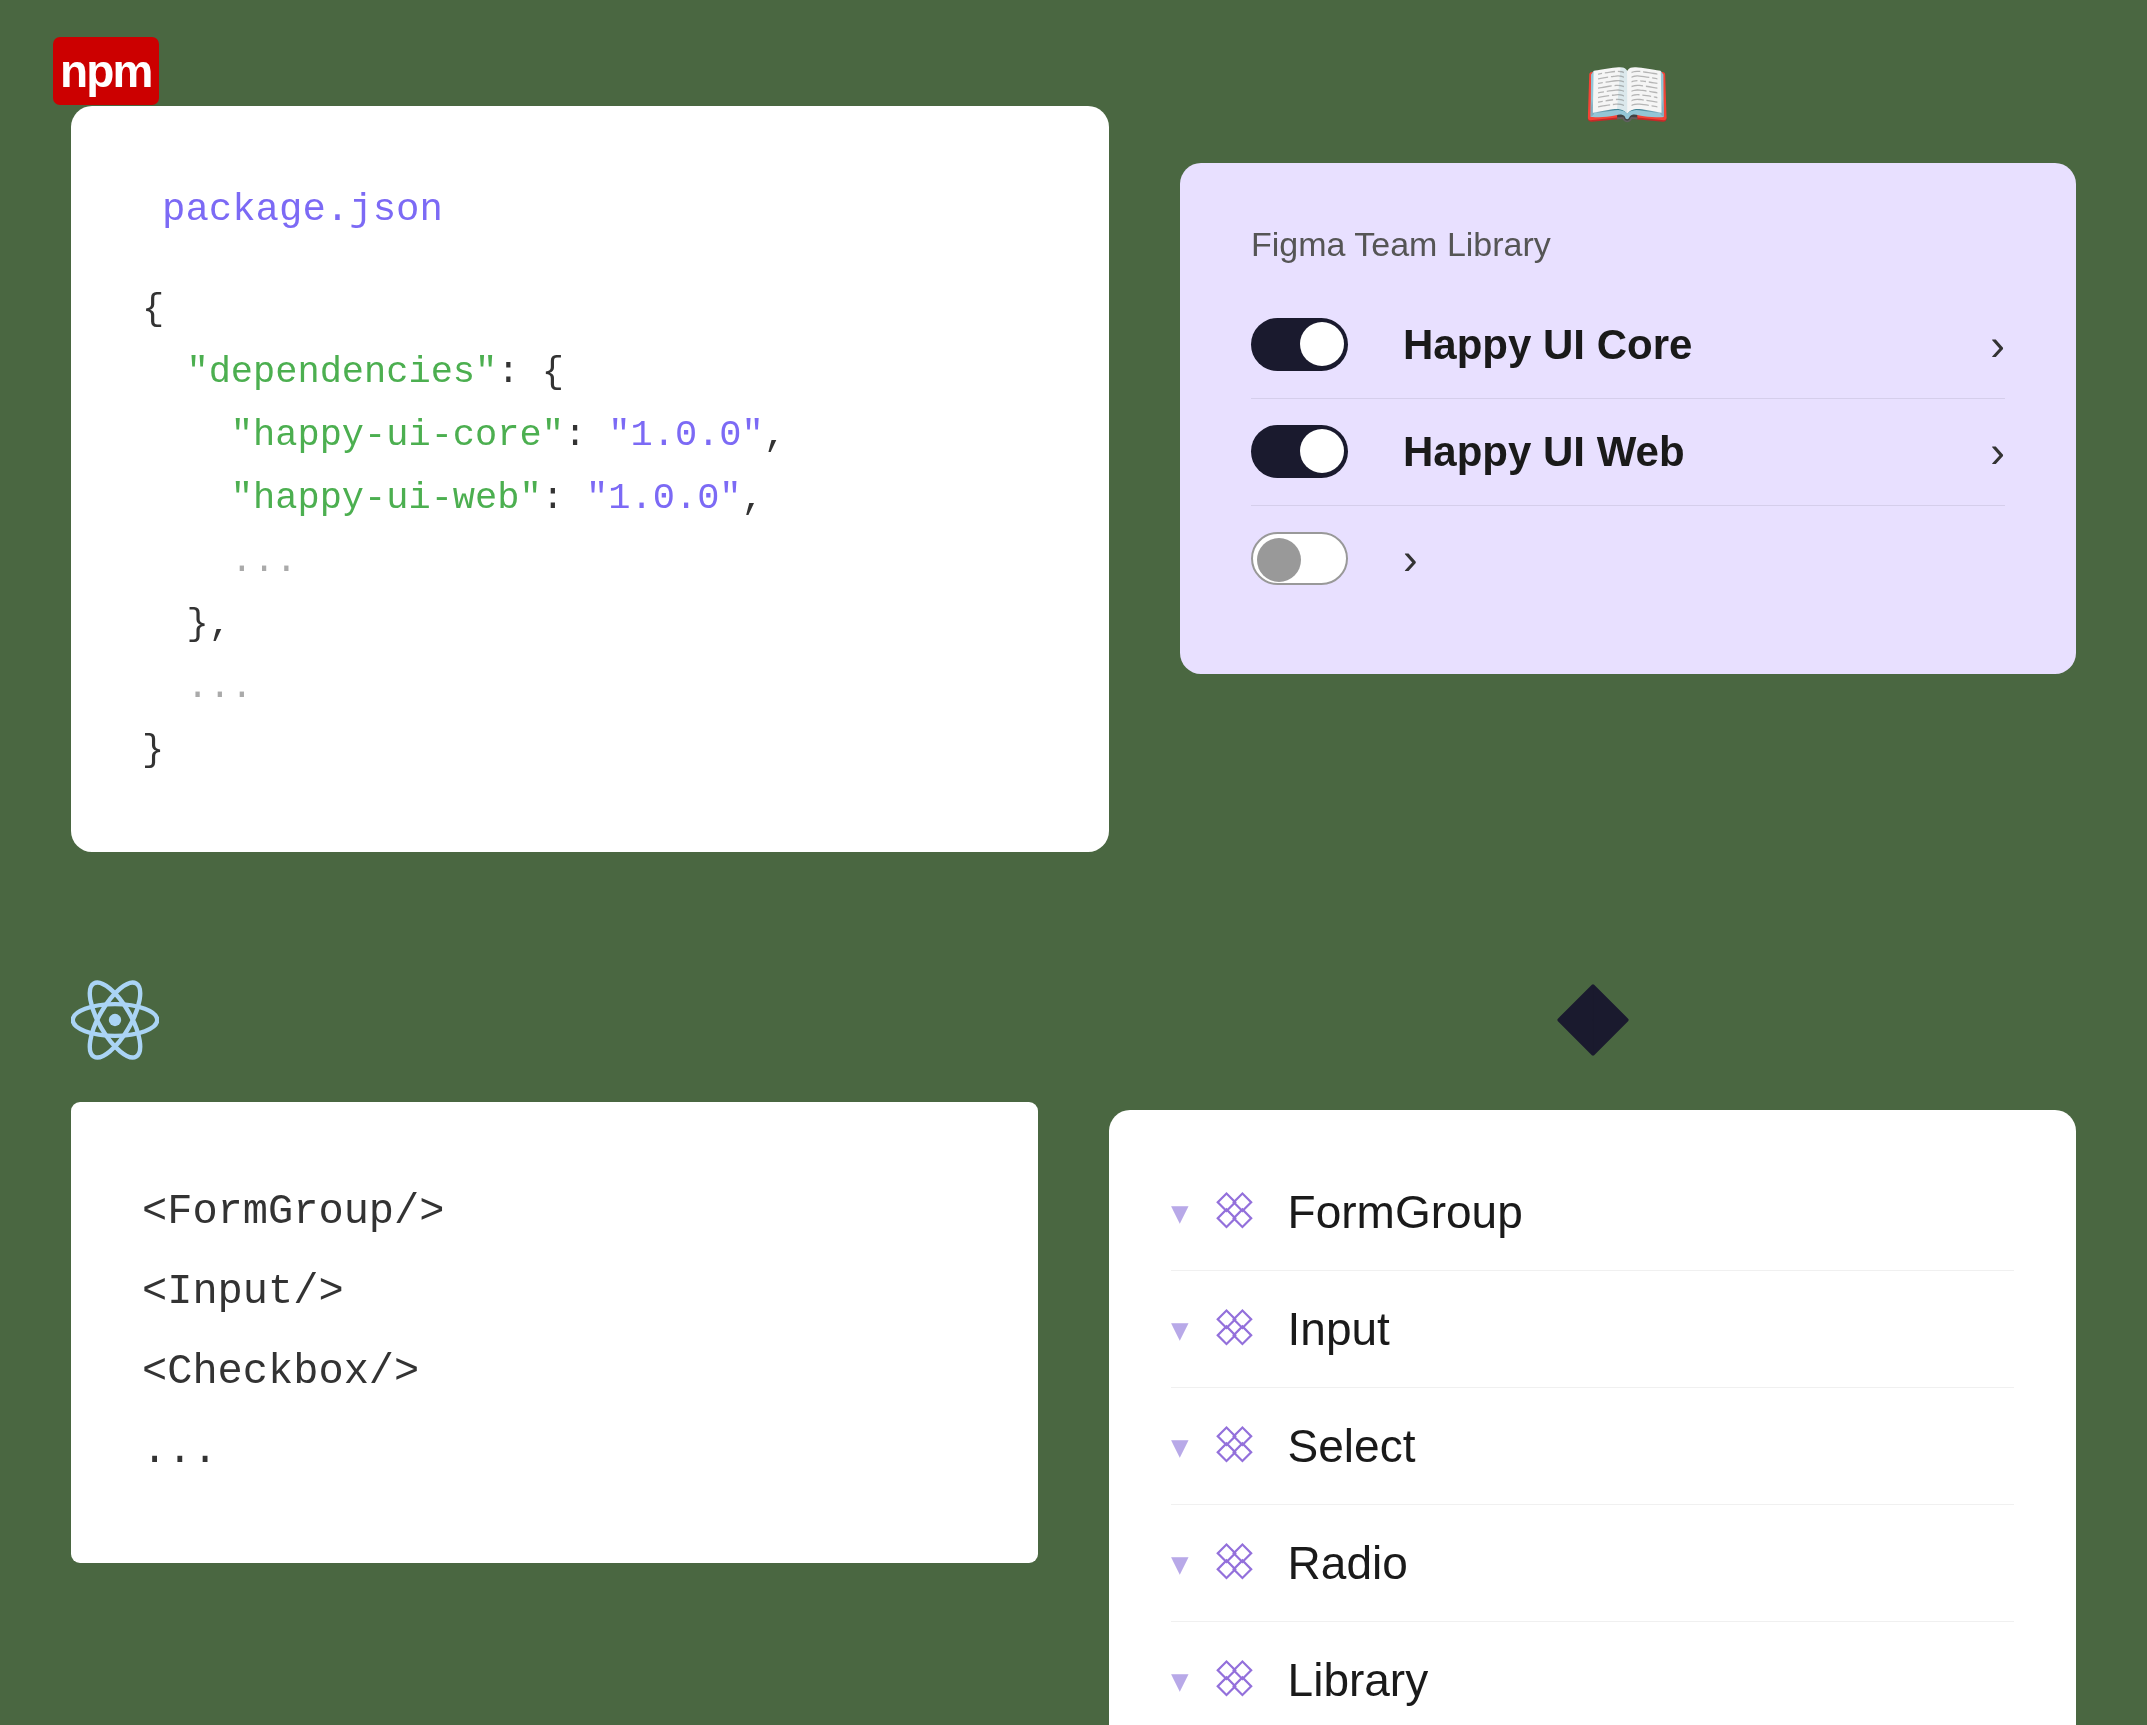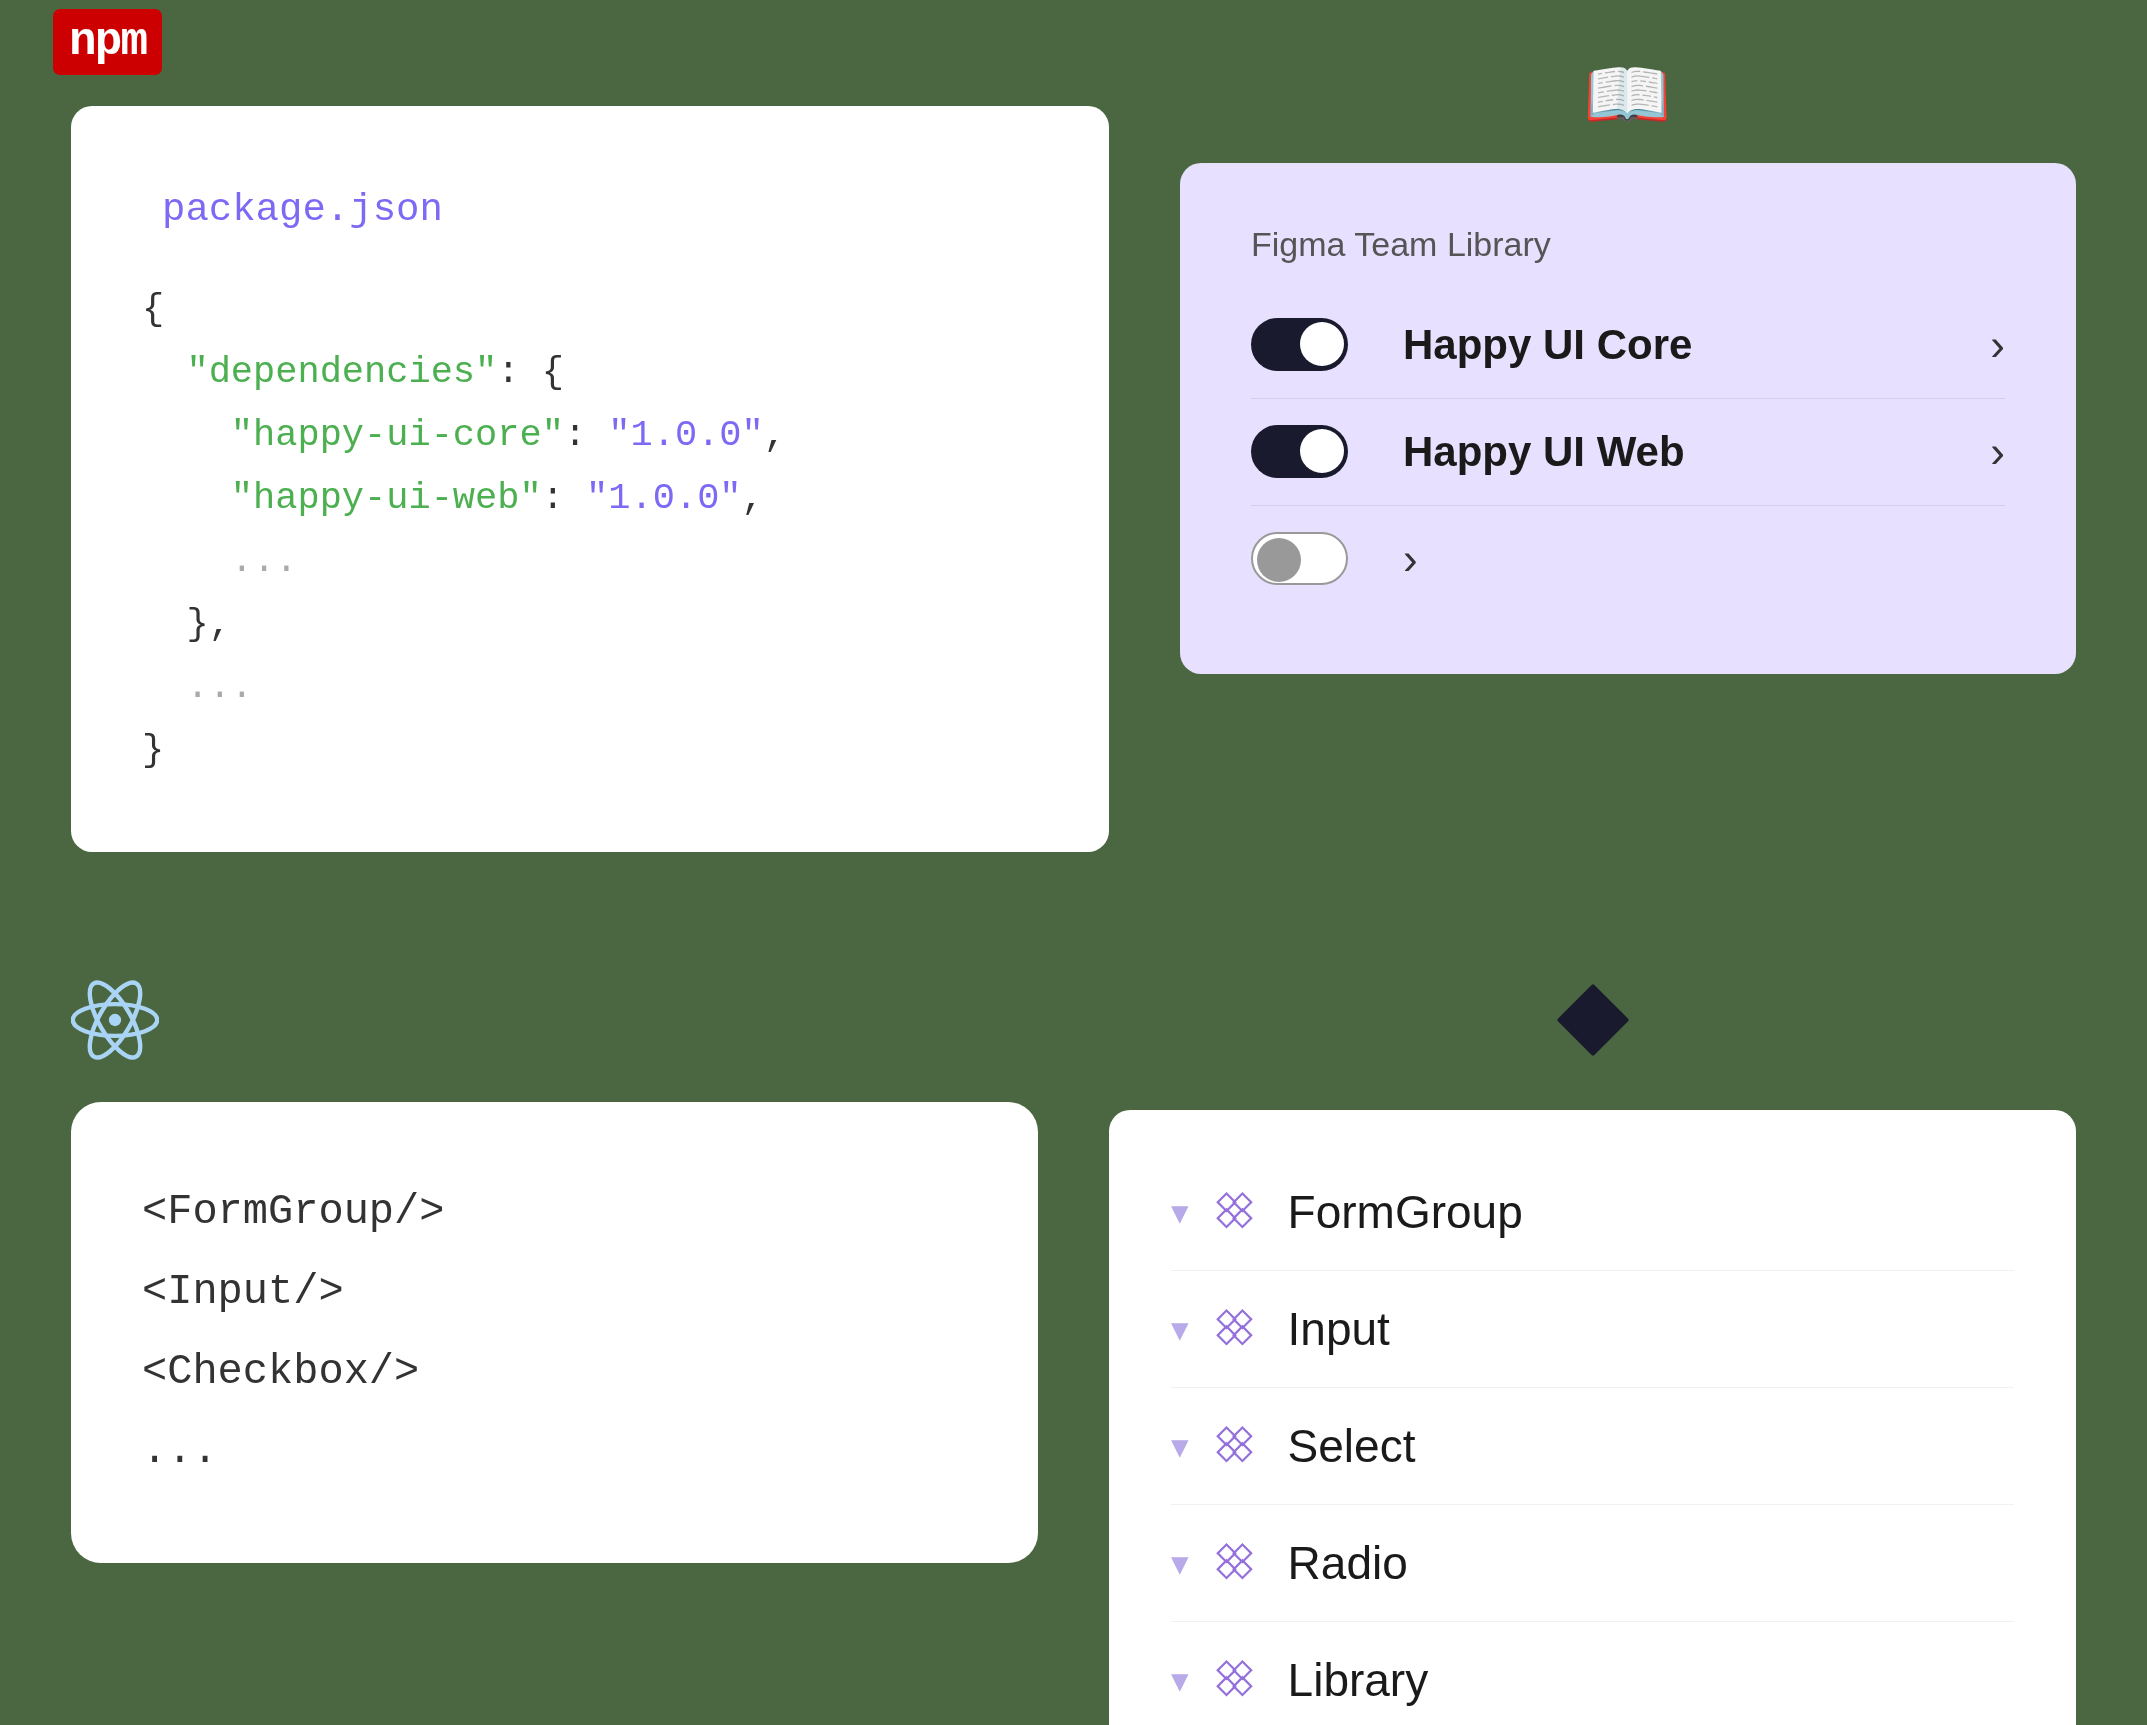--- a/index.html
+++ b/index.html
@@ -16,31 +16,31 @@
     .top-section {
       display: flex;
       width: 100%;
       padding: 53px 71px 53px 71px;
       gap: 71px;
       align-items: flex-start;
     }
 
     .npm-logo {
       position: absolute;
-      top: 9px;
+      top: 37px;
       left: 53px;
       font-size: 46px;
       font-weight: 900;
       color: #cc0000;
       background: #cc0000;
       color: white;
-      padding: 7px 16px;
+      padding: 7px 7px;
       border-radius: 7px;
       letter-spacing: -1.8px;
-      font-family: Liberation Mono, monospace;
+      font-family: Liberation Sans, sans-serif;
     }
 
     .code-panel {
       background: white;
       border-radius: 21px;
       padding: 71px 71px;
       flex: 1;
       min-width: 794px;
       margin-top: 53px;
       font-family: 'Courier New', monospace;
@@ -150,21 +150,21 @@
       margin-top: 17.6px;
     }
 
     .left-bottom {
       flex: 1;
       min-width: 794px;
     }
 
     .jsx-panel {
       background: white;
-      border-radius: 30px;
+      border-radius: 9px;
       padding: 71px 71px;
       font-family: 'Courier New', monospace;
       font-size: 42px;
       line-height: 1.9;
       color: #333;
     }
 
     .right-bottom {
       flex: 1;
       display: flex;

